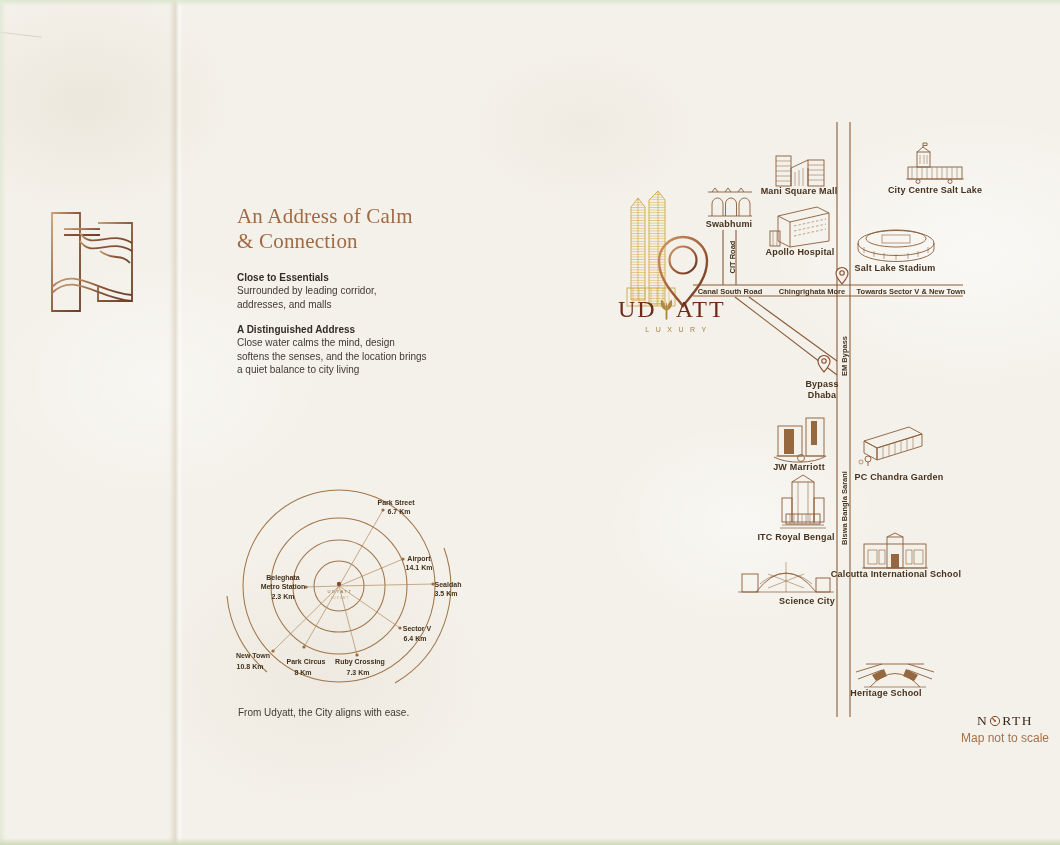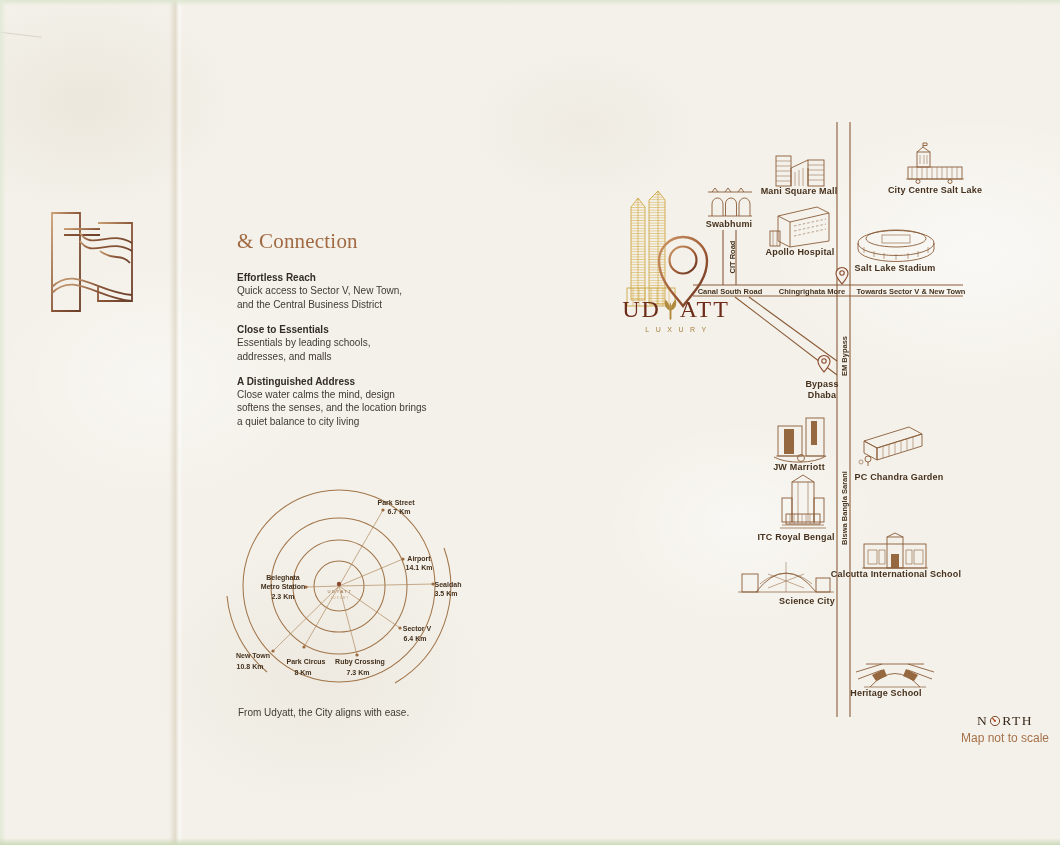--- a/index.html
+++ b/index.html
@@ -39,21 +39,21 @@
 
   .radial{position:absolute;left:222px;top:488px;}
   .radial text{font-family:"Liberation Sans",sans-serif;}
 
   .mapwrap{position:absolute;left:618px;top:110px;}
   .mapwrap text{font-family:"Liberation Sans",sans-serif;}
 
   .brand{position:absolute;left:618px;top:297px;width:116px;text-align:center;}
   .brand-word{
     font-family:"Liberation Serif","DejaVu Serif",serif;font-size:24px;color:#6d2c1a;
-    letter-spacing:2px;display:flex;align-items:flex-end;justify-content:center;line-height:1;
+    letter-spacing:2px;display:flex;align-items:flex-end;line-height:1;
   }
   .brand-leaf{margin:0 1px;}
   .brand-tag{font-size:7px;letter-spacing:6.5px;color:#a8803f;margin-top:5px;padding-left:6px;}
 
   .north{position:absolute;left:950px;top:711px;width:110px;text-align:center;}
   .north-line{
     font-family:"Liberation Serif","DejaVu Serif",serif;font-size:13.5px;color:#38291c;
     letter-spacing:1.5px;display:inline-flex;align-items:center;line-height:1;
   }
   .scale-note{font-size:12px;color:#a5714a;margin-top:2px;}
@@ -86,31 +86,26 @@
       <path d="M36,38 C48,56 66,34 88,48"></path>
       <path d="M8,84 C30,62 54,90 88,92"></path>
       <path d="M8,90 C30,68 54,96 88,98"></path>
       <path d="M56,48 C68,58 78,50 86,60"></path>
     </g>
   </svg>
 </div>
 
 <div class="intro">
   <h1>
-    <br>
+    <span class="tl">An Address of Calm</span><br>
     <span class="tl">&amp; Connection</span>
   </h1>
   <div class="sec">
-    <span class="h">Effortless Reach</span>
-    <span class="ln">Quick access to Sector V, New Town,</span>
-    <span class="ln">and the Central Business District</span>
-  </div>
-  <div class="sec">
     <span class="h">Close to Essentials</span>
-    <span class="ln">Essentials by leading schools,</span>
+    <span class="ln">Surrounded by leading corridor,</span>
     <span class="ln">addresses, and malls</span>
   </div>
   <div class="sec">
     <span class="h">A Distinguished Address</span>
     <span class="ln">Close water calms the mind, design</span>
     <span class="ln">softens the senses, and the location brings</span>
     <span class="ln">a quiet balance to city living</span>
   </div>
 </div>
 <div class="closing">From Udyatt, the City aligns with ease.</div>

